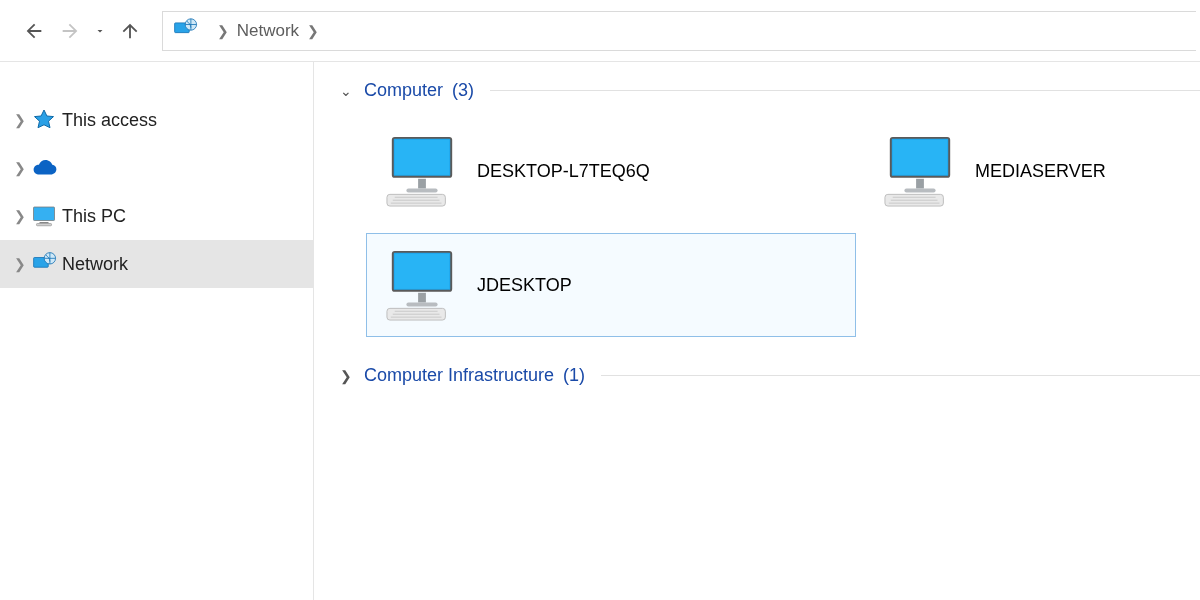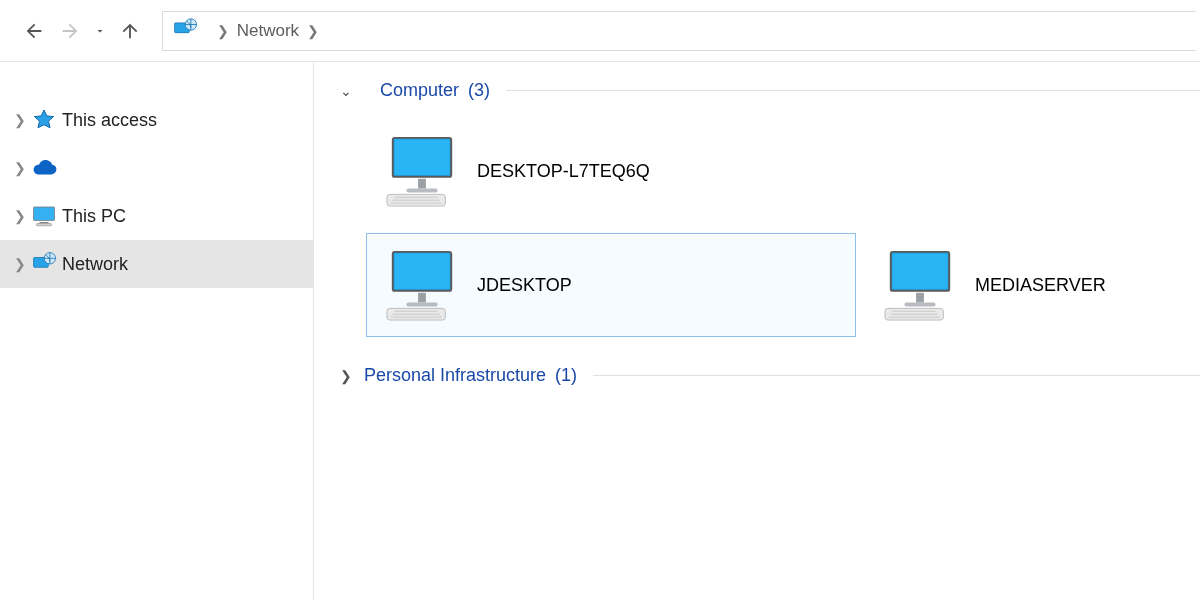--- a/index.html
+++ b/index.html
@@ -209,21 +209,21 @@
       </span>
       <span>Network</span>
     </div>
 
   </div>
 
   <div class="content">
 
     <div class="group-header">
       <span class="gcaret">⌄</span>
-      <span style="margin-left:22px">
+      <span style="margin-left:6px">
         <span>Computer</span>
         <span style="margin-left:4px">(3)</span>
       </span>
       <span class="gline"></span>
     </div>
 
     <div class="items">
 
       <div class="item">
         <span class="iicon">
@@ -236,61 +236,61 @@
             <g stroke="#c9c9c9">
                 <line x1="12" y1="65" x2="56" y2="65"></line>
                 <line x1="10" y1="68" x2="58" y2="68"></line>
                 <line x1="8" y1="71" x2="60" y2="71"></line>
               </g>
           </svg>
         </span>
         <span class="ilabel">DESKTOP-L7TEQ6Q</span>
       </div>
 
+      <div class="item" style="width:330px">
+        <span class="iicon">
+          <svg width="78" height="74" viewBox="0 0 80 76">
+            <rect x="10" y="4" width="60" height="40" rx="2" fill="#1ea7ec" stroke="#5a5a5a" stroke-width="2"></rect>
+            <rect x="12" y="6" width="56" height="36" fill="#28b4f5"></rect>
+            <rect x="36" y="46" width="8" height="10" fill="#9aa0a4"></rect>
+            <rect x="24" y="56" width="32" height="4" rx="2" fill="#b8bcc0"></rect>
+            <rect x="4" y="62" width="60" height="12" rx="3" fill="#e9e9e9" stroke="#bdbdbd"></rect>
+            <g stroke="#c9c9c9">
+                <line x1="12" y1="65" x2="56" y2="65"></line>
+                <line x1="10" y1="68" x2="58" y2="68"></line>
+                <line x1="8" y1="71" x2="60" y2="71"></line>
+              </g>
+          </svg>
+        </span>
+        <span class="ilabel">MEDIASERVER</span>
+      </div>
+
       <div class="item selected">
         <span class="iicon">
           <svg width="78" height="74" viewBox="0 0 80 76">
             <rect x="10" y="4" width="60" height="40" rx="2" fill="#1ea7ec" stroke="#5a5a5a" stroke-width="2"></rect>
             <rect x="12" y="6" width="56" height="36" fill="#28b4f5"></rect>
             <rect x="36" y="46" width="8" height="10" fill="#9aa0a4"></rect>
             <rect x="24" y="56" width="32" height="4" rx="2" fill="#b8bcc0"></rect>
             <rect x="4" y="62" width="60" height="12" rx="3" fill="#e9e9e9" stroke="#bdbdbd"></rect>
             <g stroke="#c9c9c9">
                 <line x1="12" y1="65" x2="56" y2="65"></line>
                 <line x1="10" y1="68" x2="58" y2="68"></line>
                 <line x1="8" y1="71" x2="60" y2="71"></line>
               </g>
           </svg>
         </span>
         <span class="ilabel">JDESKTOP</span>
       </div>
 
-      <div class="item" style="width:330px">
-        <span class="iicon">
-          <svg width="78" height="74" viewBox="0 0 80 76">
-            <rect x="10" y="4" width="60" height="40" rx="2" fill="#1ea7ec" stroke="#5a5a5a" stroke-width="2"></rect>
-            <rect x="12" y="6" width="56" height="36" fill="#28b4f5"></rect>
-            <rect x="36" y="46" width="8" height="10" fill="#9aa0a4"></rect>
-            <rect x="24" y="56" width="32" height="4" rx="2" fill="#b8bcc0"></rect>
-            <rect x="4" y="62" width="60" height="12" rx="3" fill="#e9e9e9" stroke="#bdbdbd"></rect>
-            <g stroke="#c9c9c9">
-                <line x1="12" y1="65" x2="56" y2="65"></line>
-                <line x1="10" y1="68" x2="58" y2="68"></line>
-                <line x1="8" y1="71" x2="60" y2="71"></line>
-              </g>
-          </svg>
-        </span>
-        <span class="ilabel">MEDIASERVER</span>
-      </div>
-
     </div>
 
     <div class="group-header">
       <span class="gcaret">❯</span>
       <span style="margin-left:6px">
-        <span>Personal Infrastructure</span>
+        <span>Computer Infrastructure</span>
         <span style="margin-left:4px">(1)</span>
       </span>
       <span class="gline"></span>
     </div>
 
   </div>
 </div>
 
 </body></html>

